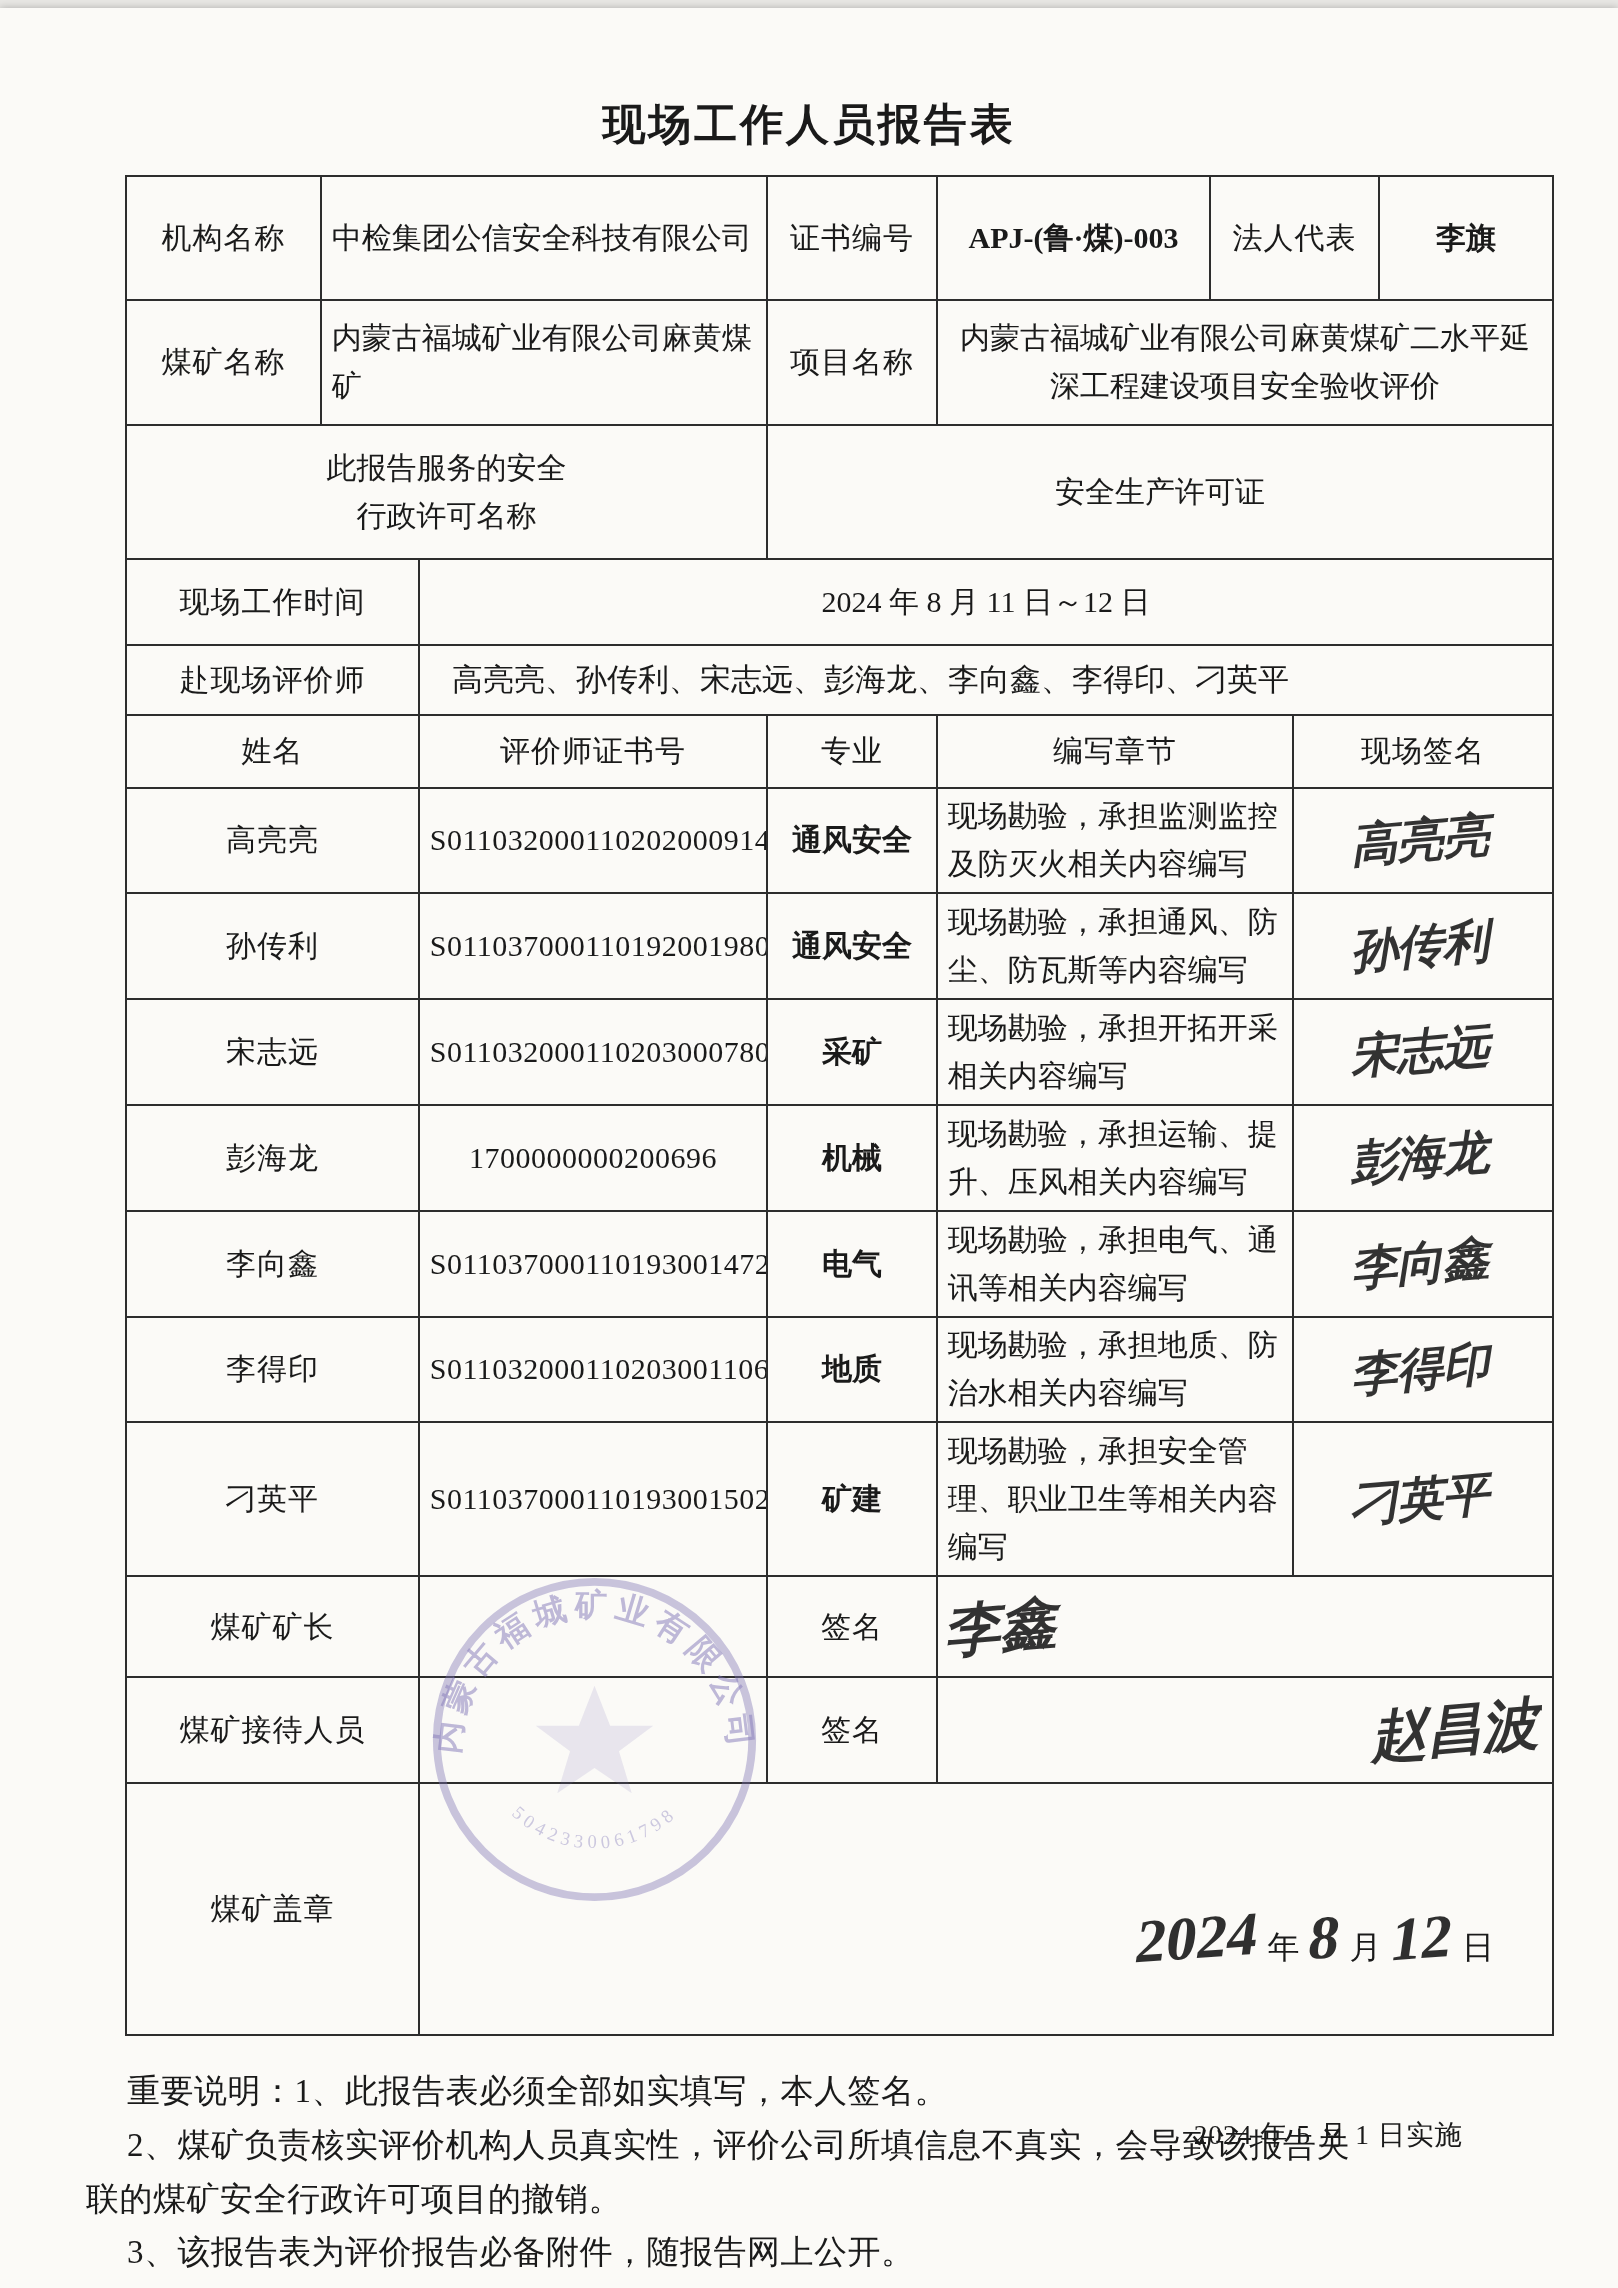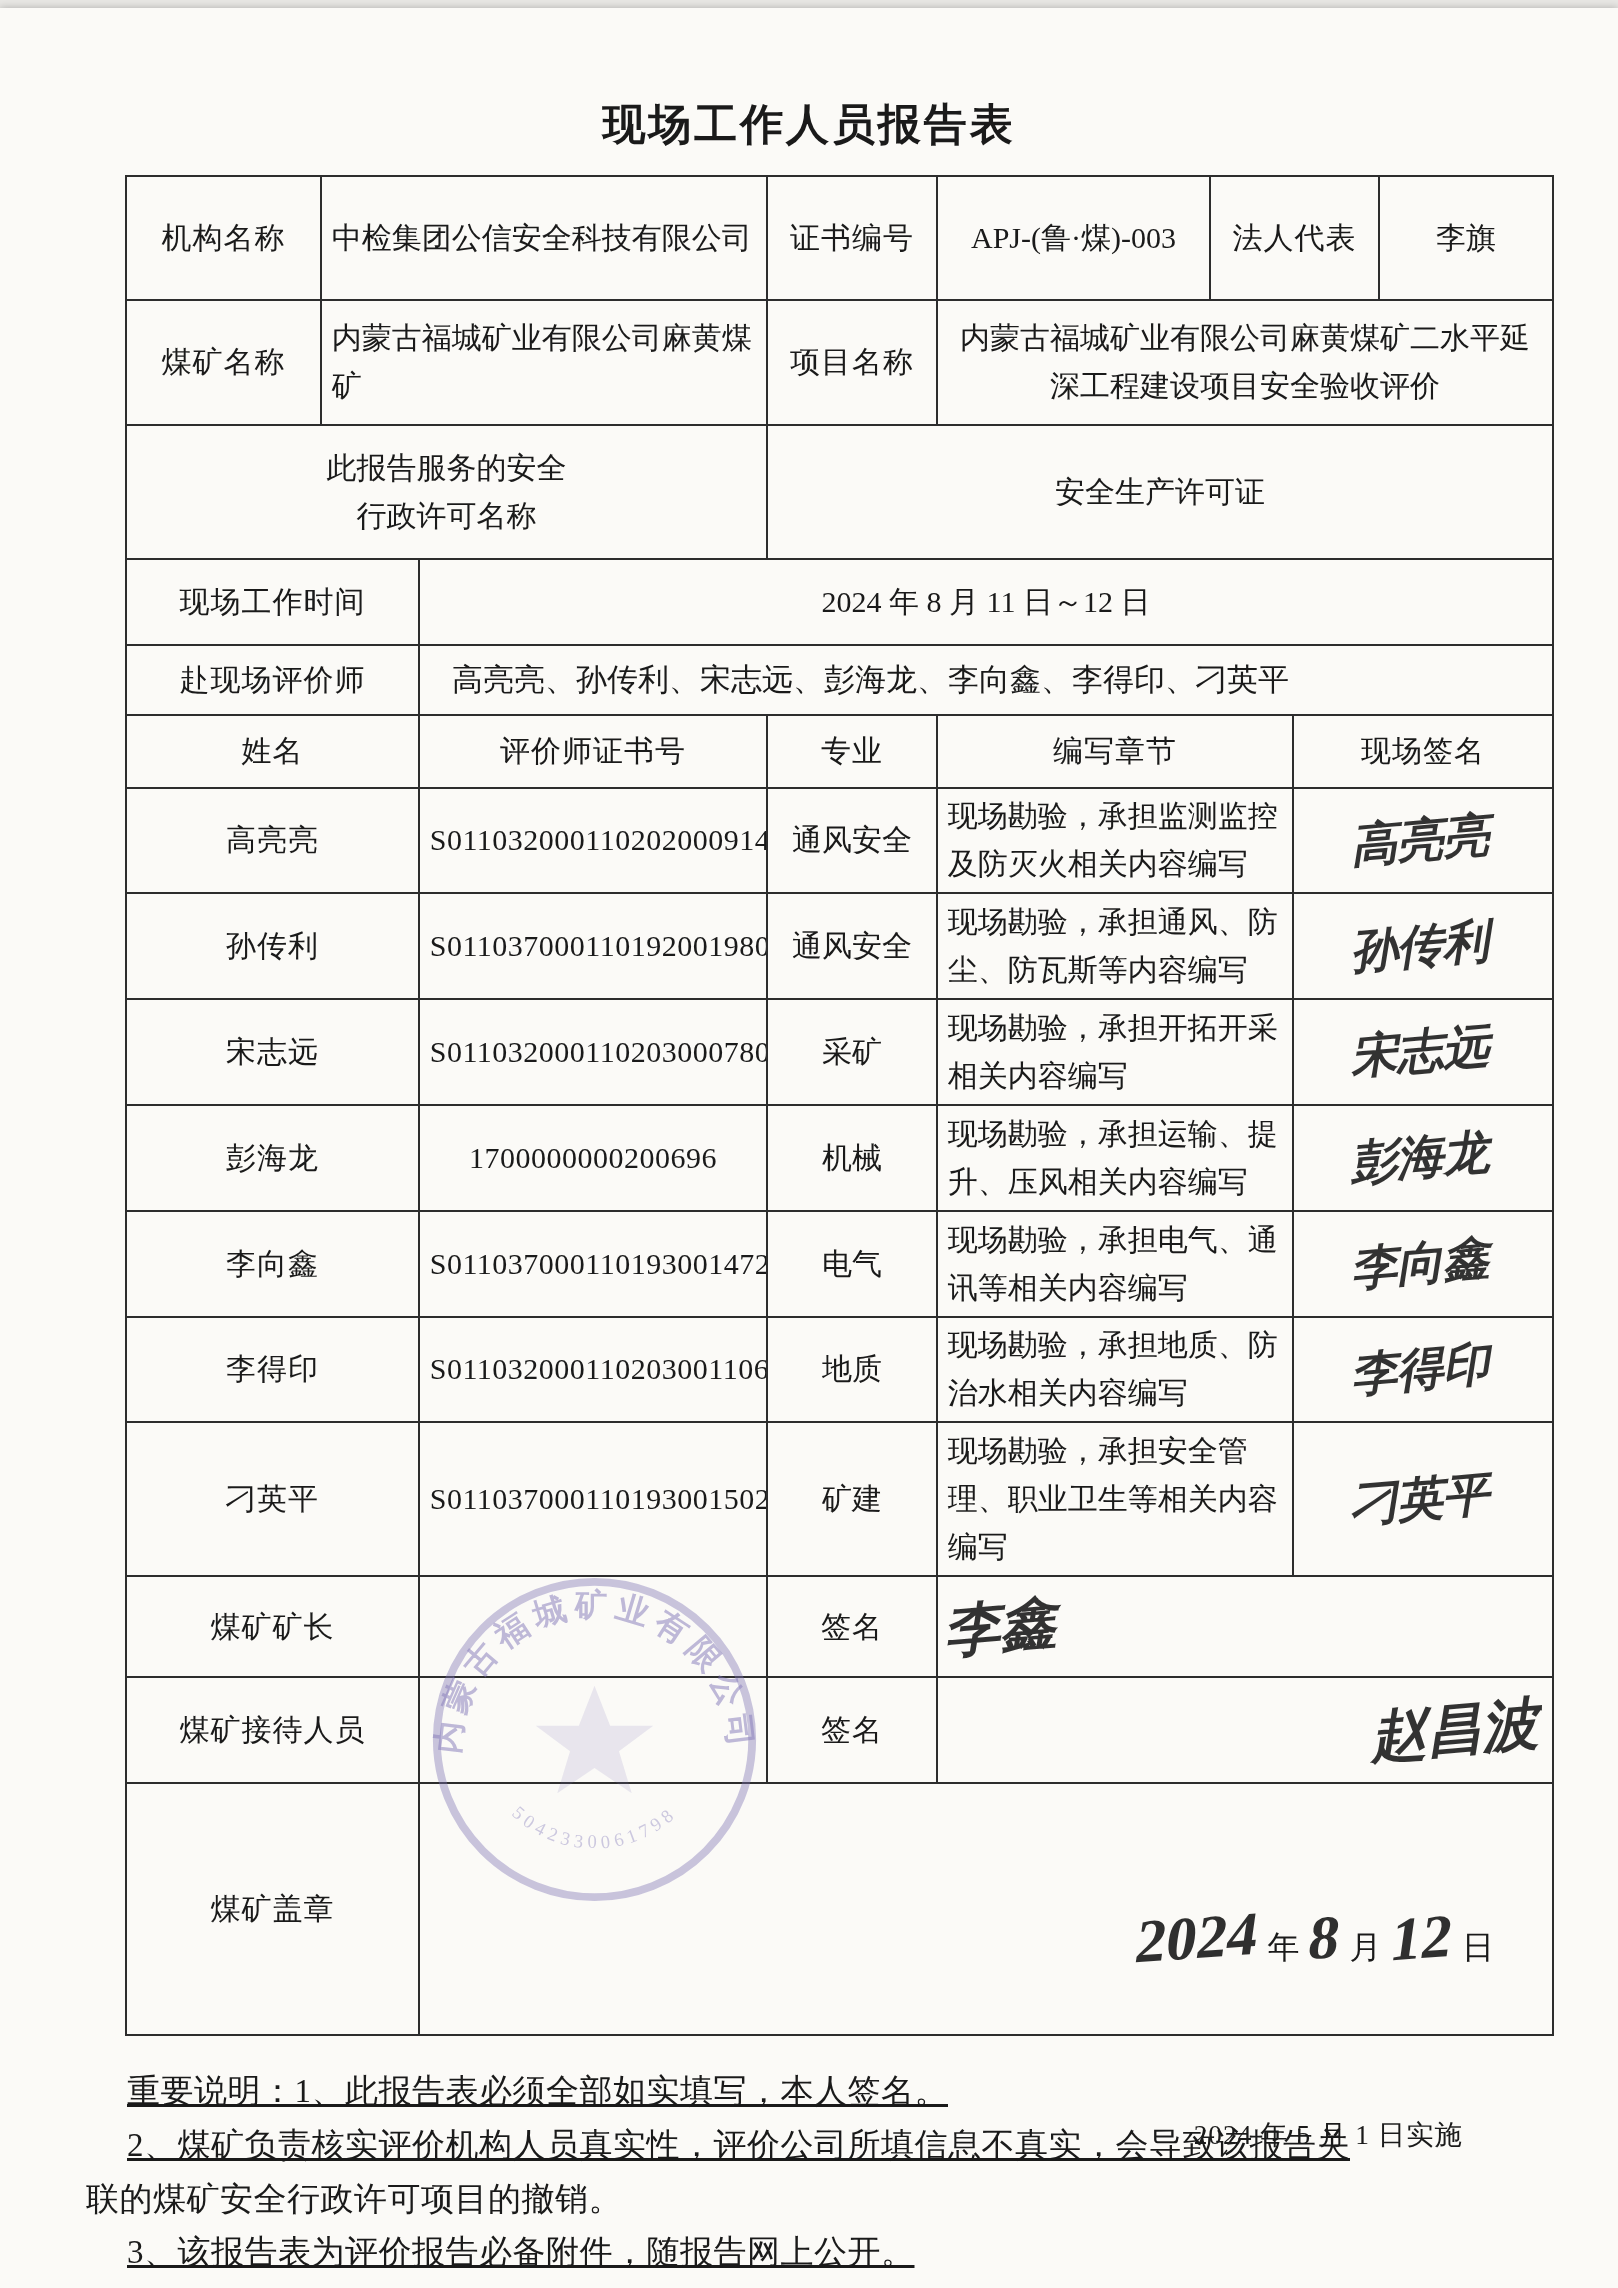--- a/index.html
+++ b/index.html
@@ -30,21 +30,21 @@
   }
   table.form td{
     border:2px solid #2d2d2d;
     padding:3.9px 9.8px;
     vertical-align:middle;
     font-size:30px;
     line-height:1.6;
     overflow:hidden;
   }
   td.label{text-align:center;letter-spacing:1px;}
-  td.center{text-align:center;}
+  td.center{text-align:center;font-weight:bold;}
   .serifnum{font-family:"Liberation Serif","DejaVu Serif",serif;}
   tr.r-info1{height:124px;}
   tr.r-info2{height:125px;}
   tr.r-license{height:134px;}
   tr.r-time{height:86px;}
   tr.r-team{height:70px;}
   tr.r-head{height:73px;}
   tr.r-eval{height:93px;}
   tr.r-chief{height:95px;font-family:Liberation Serif, serif;}
   tr.r-recep{height:106px;}
@@ -90,21 +90,21 @@
     pointer-events:none;
     opacity:.85;
   }
   .notes{
     margin:29px 0 0 86px;
     width:1470px;
     font-size:33px;
     line-height:1.63;
     letter-spacing:0.5px;
   }
-  .notes .n-ind{padding-left:41px;text-decoration:underline;}
+  .notes .n-ind{padding-left:41px;}
   .footer-note{
     position:absolute;
     top:2109px;right:155px;
     font-size:27.4px;
     letter-spacing:1px;
   }
 </style>
 </head>
 <body>
 

